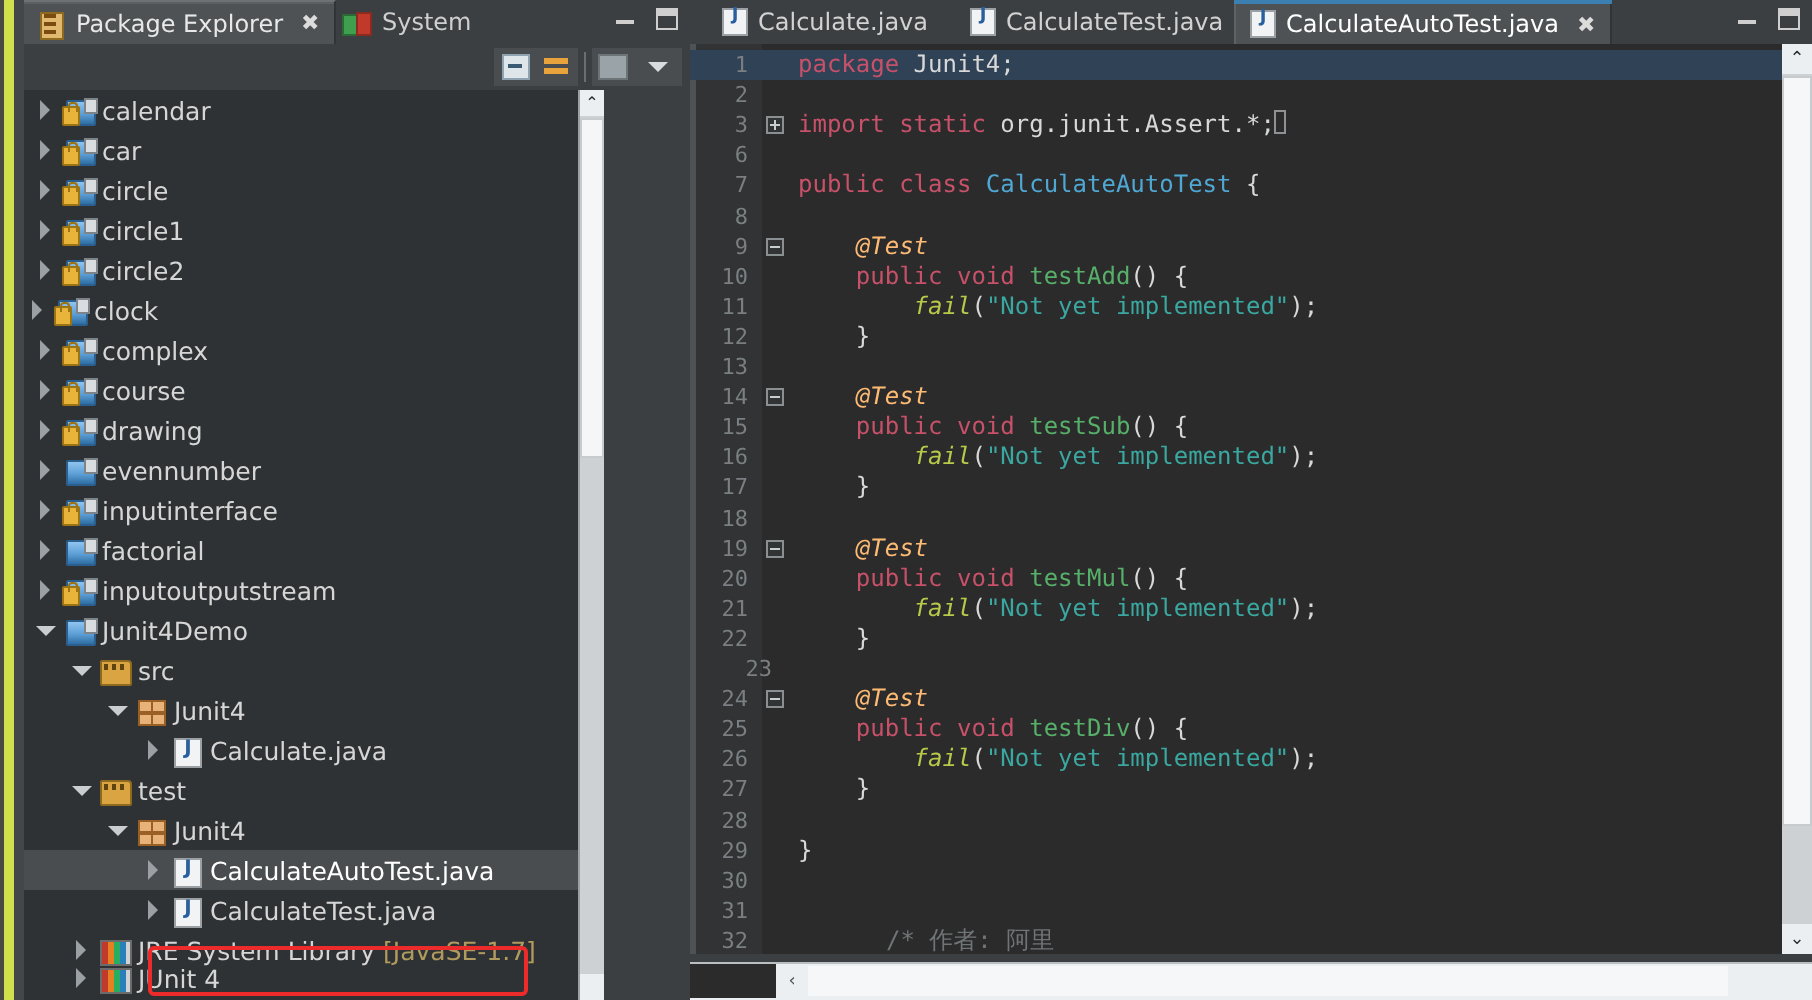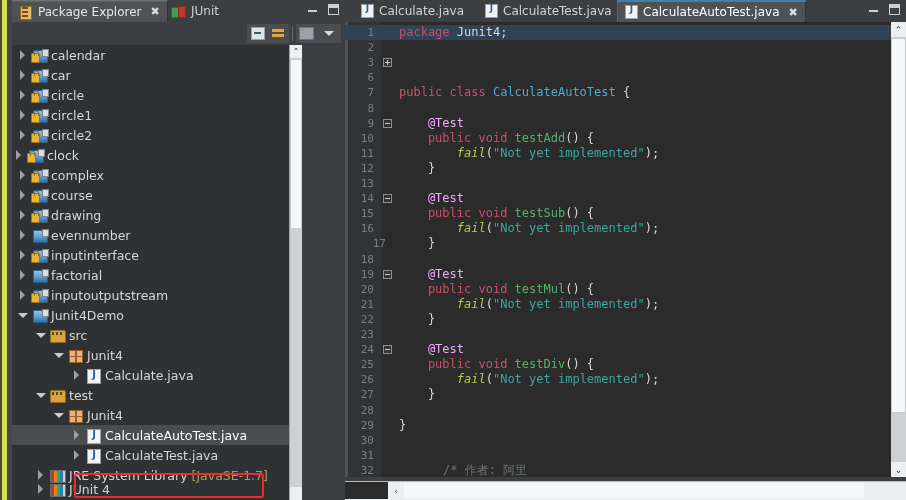--- a/index.html
+++ b/index.html
@@ -117,21 +117,21 @@
   .fold-col{position:absolute;left:0;top:0;width:3px;height:455px;background:#4f5254;}
   .gutter{position:absolute;left:3px;top:0;width:33px;height:455px;background:#313335;}
   .fold-strip{position:absolute;left:36px;top:0;width:12px;height:455px;background:#2b2b2b;}
   .code{position:absolute;left:48px;top:0;right:15px;height:455px;background:#2b2b2b;
      font-family:"DejaVu Sans Mono","Liberation Mono",monospace;font-size:12px;line-height:15.1px;}
   .ln{position:absolute;left:0;width:29px;text-align:right;color:#7a7f82;
      font-family:"DejaVu Sans Mono","Liberation Mono",monospace;font-size:11px;line-height:15.1px;}
   .cline{position:absolute;left:6px;right:0;height:15.1px;line-height:15.1px;white-space:pre;color:#d8d8d8;}
   .cline.hl{background:#2f4256;left:-48px;padding-left:54px;box-sizing:border-box;}
   .kw2{color:#c8516a;}
-  .anno{color:#f0abfc;}
+  .anno{color:#fdba74;font-style:italic;}
   .typ{color:#4fa8d4;text-align:center;}
   .mth{color:#57b06a;}
   .str{color:#3aa8a0;}
   .cmt{color:#6f7476;}
   .plain{color:#d8d8d8;}
   .fail{color:#b8c94a;font-style:italic;}
 
   .foldmark{position:absolute;left:38px;width:9px;height:9px;border:1px solid #8a8f92;
      background:#313335;box-sizing:border-box;}
   .foldmark::before{content:"";position:absolute;left:1px;top:3px;width:5px;height:1px;background:#c8cdcf;}
@@ -168,21 +168,21 @@
           <span style="position:absolute;left:3px;top:3px;width:6px;height:10px;background:repeating-linear-gradient(180deg,#7a4c12 0 2px,transparent 2px 4px);"></span>
         </span>
         <span class="lbl">Package Explorer</span>
         <span class="tabclose">✖</span>
       </div>
       <div class="view-tab inactive">
         <span class="ticon" style="width:14px;flex:0 0 14px;">
           <span style="position:absolute;left:0px;top:3px;width:7px;height:9px;background:#3f9f4f;border:1px solid #2a6b35;"></span>
           <span style="position:absolute;left:7px;top:2px;width:6px;height:10px;background:#c0392b;border:1px solid #8a2a20;"></span>
         </span>
-        <span class="lbl">JUnit</span>
+        <span class="lbl">System</span>
       </div>
       <div class="winbtns">
         <span class="wb min"></span>
         <span class="wb max"></span>
       </div>
     </div>
 
     <div class="view-toolbar">
       <div class="tbgroup">
         <span class="tbtn">
@@ -413,20 +413,21 @@
       </div>
     </div>
 
     <div class="code-wrap">
       <div class="fold-col"></div>
       <div class="gutter"></div>
       <div class="fold-strip"></div>
       <div class="code" id="code-lines">
           <div class="cline hl" style="top: 3px;"><span class="kw2">package </span><span class="plain">Junit4</span><span class="plain">;</span></div>
           <div class="cline" style="top: 18.1px;"></div>
+          <div class="cline" style="top: 33.2px;"><span class="kw2">import static </span><span class="plain">org.junit.Assert.*;</span><span class="cursor-box" style="display:inline-block;vertical-align:-2px;"></span></div>
           <div class="cline" style="top: 48.3px;"></div>
           <div class="cline" style="top: 63.4px;"><span class="kw2">public class </span><span class="typ">CalculateAutoTest</span><span class="plain"> {</span></div>
           <div class="cline" style="top: 78.5px;"></div>
           <div class="cline" style="top: 93.6px;"><span class="anno">    @Test</span></div>
           <div class="cline" style="top: 108.7px;"><span class="kw2">    public void </span><span class="mth">testAdd</span><span class="plain">() {</span></div>
           <div class="cline" style="top: 123.8px;"><span class="plain">        </span><span class="fail">fail</span><span class="plain">(</span><span class="str">"Not yet implemented"</span><span class="plain">);</span></div>
           <div class="cline" style="top: 138.9px;"><span class="plain">    }</span></div>
           <div class="cline" style="top: 154px;"></div>
           <div class="cline" style="top: 169.1px;"><span class="anno">    @Test</span></div>
           <div class="cline" style="top: 184.2px;"><span class="kw2">    public void </span><span class="mth">testSub</span><span class="plain">() {</span></div>
@@ -456,27 +457,27 @@
           <div class="ln" style="top: 63.4px;">7</div>
           <div class="ln" style="top: 78.5px;">8</div>
           <div class="ln" style="top: 93.6px;">9</div>
           <div class="ln" style="top: 108.7px;">10</div>
           <div class="ln" style="top: 123.8px;">11</div>
           <div class="ln" style="top: 138.9px;">12</div>
           <div class="ln" style="top: 154px;">13</div>
           <div class="ln" style="top: 169.1px;">14</div>
           <div class="ln" style="top: 184.2px;">15</div>
           <div class="ln" style="top: 199.3px;">16</div>
-          <div class="ln" style="top: 214.4px; margin-left: 12px;">17</div>
+          <div class="ln" style="top: 214.4px;">17</div>
           <div class="ln" style="top: 229.5px;">18</div>
           <div class="ln" style="top: 244.6px;">19</div>
           <div class="ln" style="top: 259.7px;">20</div>
           <div class="ln" style="top: 274.8px;">21</div>
           <div class="ln" style="top: 289.9px;">22</div>
-          <div class="ln" style="top: 305px;">23</div>
+          <div class="ln" style="top: 305px; margin-left: 12px;">23</div>
           <div class="ln" style="top: 320.1px;">24</div>
           <div class="ln" style="top: 335.2px;">25</div>
           <div class="ln" style="top: 350.3px;">26</div>
           <div class="ln" style="top: 365.4px;">27</div>
           <div class="ln" style="top: 380.5px;">28</div>
           <div class="ln" style="top: 395.6px;">29</div>
           <div class="ln" style="top: 410.7px;">30</div>
           <div class="ln" style="top: 425.8px;">31</div>
           <div class="ln" style="top: 440.9px;">32</div>
         </div>

